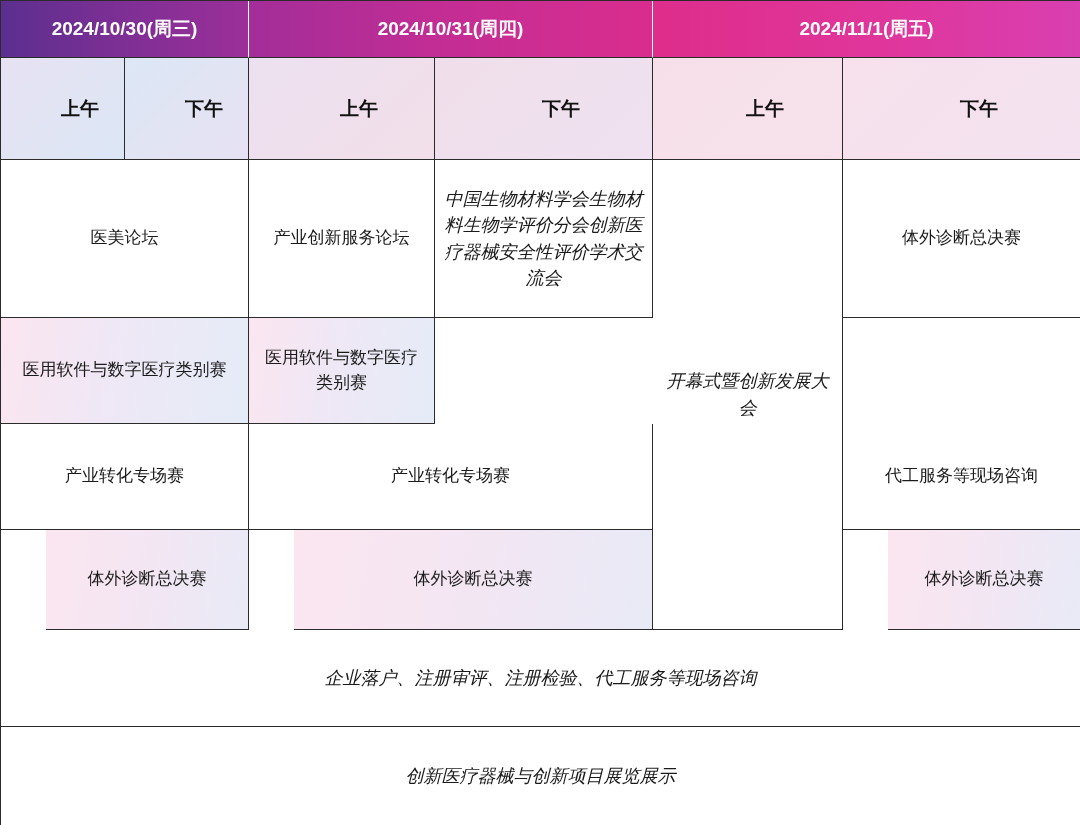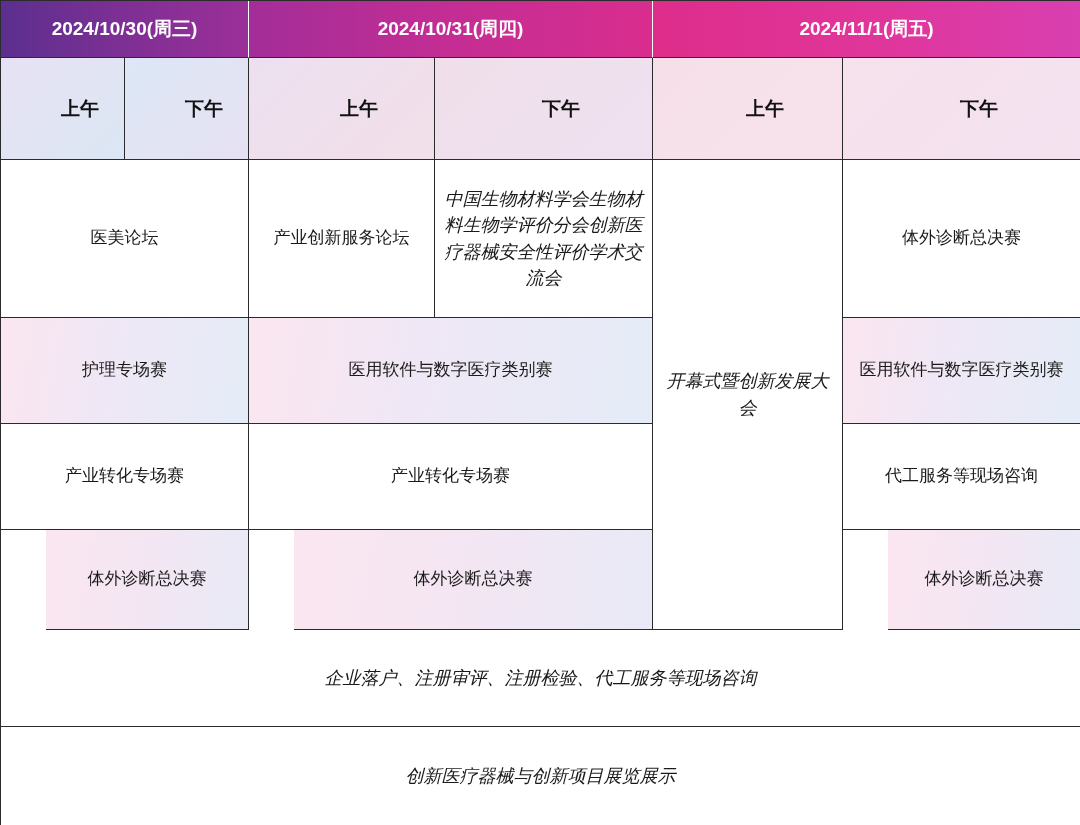--- a/index.html
+++ b/index.html
@@ -89,21 +89,20 @@
   <div class="cell sub-cell sub-4">下午</div>
   <div class="cell sub-cell sub-5">上午</div>
   <div class="cell sub-cell sub-6">下午</div>
 
   <div class="cell white span2">医美论坛</div>
   <div class="cell white">产业创新服务论坛</div>
   <div class="cell white big">中国生物材料学会生物材料生物学评价分会创新医疗器械安全性评价学术交流会</div>
   <div class="cell white rowspan4 big">开幕式暨创新发展大会</div>
   <div class="cell white">体外诊断总决赛</div>
 
-  <div class="cell tintA span2">护理专场赛</div>
   <div class="cell tintA span2">医用软件与数字医疗类别赛</div>
   <div class="cell tintA">医用软件与数字医疗类别赛</div>
 
   <div class="cell white span2">产业转化专场赛</div>
   <div class="cell white span2">产业转化专场赛</div>
   <div class="cell white">代工服务等现场咨询</div>
 
   <div class="cell tintB span2">体外诊断总决赛</div>
   <div class="cell tintB span2">体外诊断总决赛</div>
   <div class="cell tintB">体外诊断总决赛</div>

